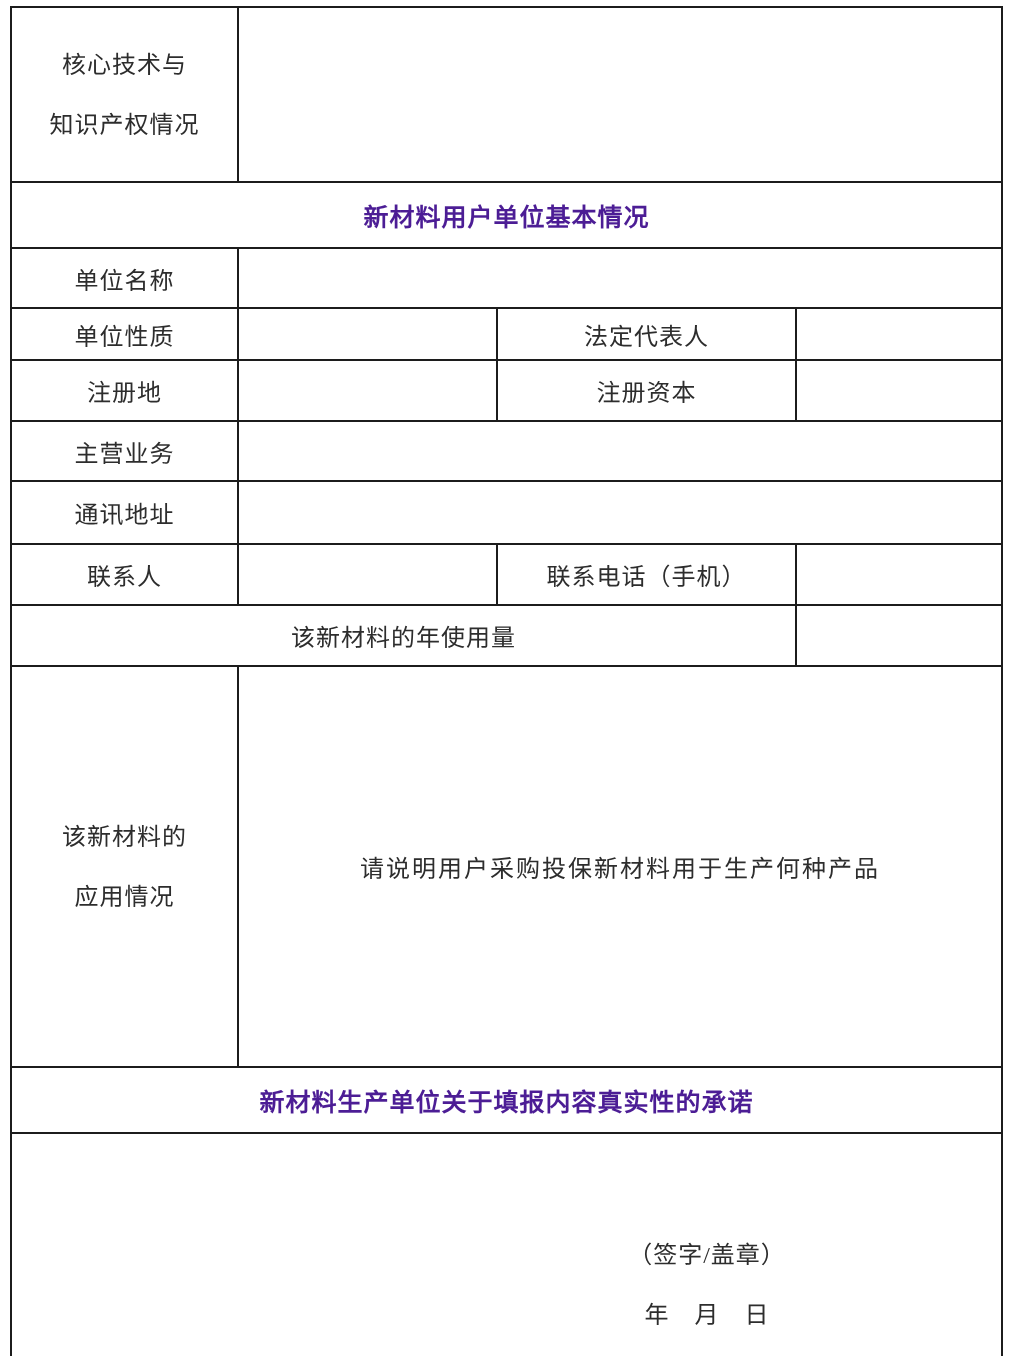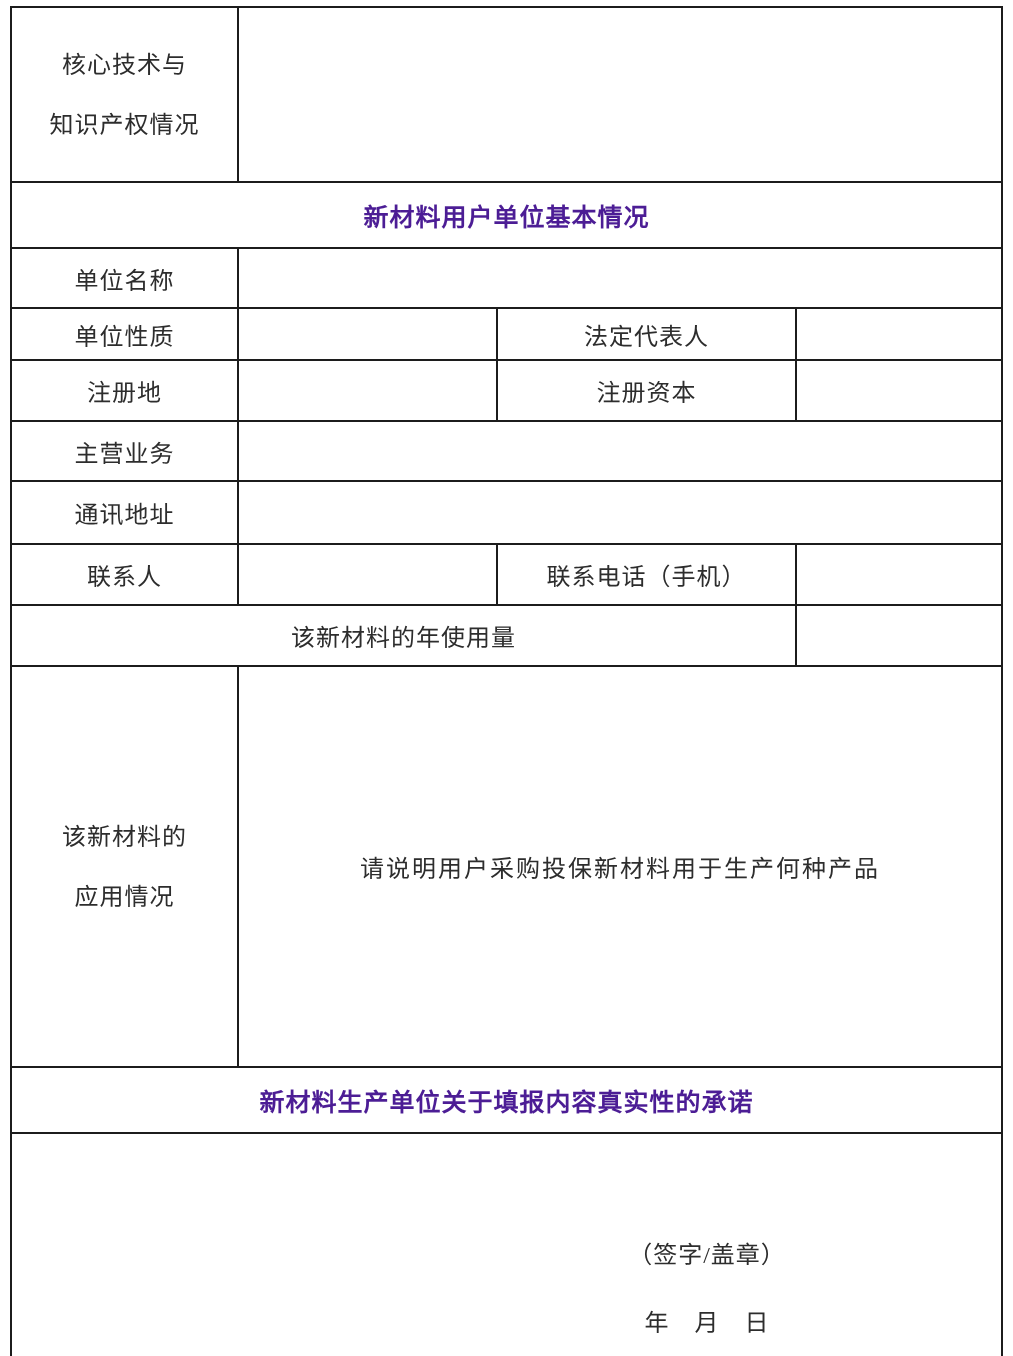--- a/index.html
+++ b/index.html
@@ -60,21 +60,21 @@
 
   .note-text { letter-spacing: 2px; }
 
   .signature-cell { vertical-align: top; }
   .signature-block {
     width: 300px;
     margin-left: 545px;
     margin-top: 106px;
   }
   .signature-line { line-height: 30px; }
-  .date-line { margin-top: 38px; line-height: 30px; }
+  .date-line { margin-top: 30px; line-height: 30px; }
 </style>
 </head>
 <body>
 
 <div class="page">
   <table class="form-table">
     <colgroup>
       <col style="width:227px">
       <col style="width:259px">
       <col style="width:299px">

